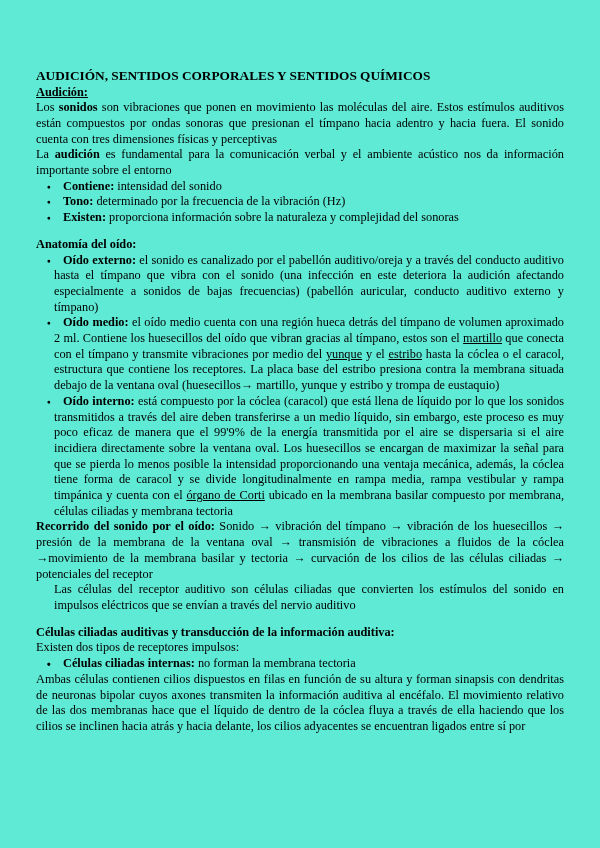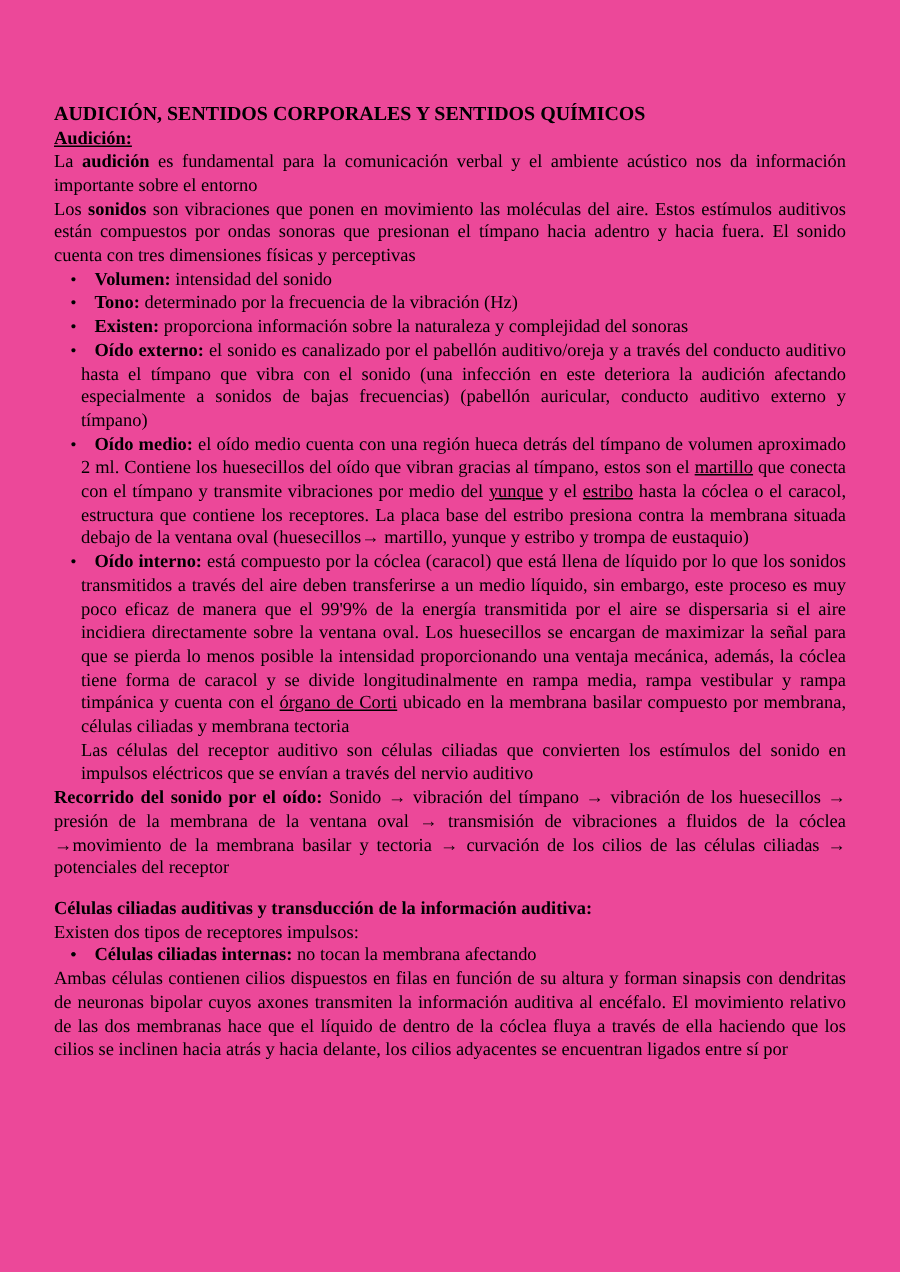--- a/index.html
+++ b/index.html
@@ -14,21 +14,21 @@
   }
   .page {
     box-sizing: border-box;
     width: 600px;
     height: 848px;
     padding: 68px 36px 0 36px;
     font-family: "Liberation Serif", "DejaVu Serif", serif;
     font-size: 12.3px;
     line-height: 15.7px;
     color: #000000;
-    background: #ec4899;
+    background: #5eead4;
   }
   p { margin: 0; }
   .j { text-align: justify; }
   .title {
     font-size: 13.3px;
     line-height: 16.5px;
     margin: 0;
   }
   .gap-above { margin-top: 11px; }
   .doc-list {
@@ -58,61 +58,62 @@
 </style>
 </head>
 <body>
 
 <div class="page">
 
   <p class="title"><span class="rs-b">AUDICIÓN, SENTIDOS CORPORALES Y SENTIDOS QUÍMICOS</span></p>
 
   <p><span class="rs-b rs-u">Audición:</span></p>
 
+  <p class="j"><span>Los </span><span class="rs-b">sonidos</span><span> son vibraciones que ponen en movimiento las moléculas del aire. Estos estímulos auditivos están compuestos por ondas sonoras que presionan el tímpano hacia adentro y hacia fuera. El sonido cuenta con tres dimensiones físicas y perceptivas</span></p>
+
   <p class="j"><span>La </span><span class="rs-b">audición</span><span> es fundamental para la comunicación verbal y el ambiente acústico nos da información importante sobre el entorno</span></p>
-
-  <p class="j"><span>Los </span><span class="rs-b">sonidos</span><span> son vibraciones que ponen en movimiento las moléculas del aire. Estos estímulos auditivos están compuestos por ondas sonoras que presionan el tímpano hacia adentro y hacia fuera. El sonido cuenta con tres dimensiones físicas y perceptivas</span></p>
 
   <ul class="doc-list">
     <li class="doc-li">
-      <span class="bullet">●</span><span><span class="rs-b">Volumen:</span><span> intensidad del sonido</span></span>
+      <span class="bullet">●</span><span><span class="rs-b">Contiene:</span><span> intensidad del sonido</span></span>
     </li>
     <li class="doc-li">
       <span class="bullet">●</span><span><span class="rs-b">Tono:</span><span> determinado por la frecuencia de la vibración (Hz)</span></span>
     </li>
     <li class="doc-li">
       <span class="bullet">●</span><span><span class="rs-b">Existen:</span><span> proporciona información sobre la naturaleza y complejidad del sonoras</span></span>
     </li>
   </ul>
 
+  <p class="gap-above"><span class="rs-b">Anatomía del oído:</span></p>
 
   <ul class="doc-list">
     <li class="doc-li">
       <span class="bullet">●</span><span><span class="rs-b">Oído externo:</span><span> el sonido es canalizado por el </span><span class="rs-i">pabellón auditivo</span><span>/oreja y a través del </span><span class="rs-i">conducto auditivo</span><span> hasta el </span><span class="rs-i">tímpano</span><span> que vibra con el sonido (una infección en este deteriora la audición afectando especialmente a sonidos de bajas frecuencias) (pabellón auricular, conducto auditivo externo y tímpano)</span></span>
     </li>
     <li class="doc-li">
       <span class="bullet">●</span><span><span class="rs-b">Oído medio:</span><span> el oído medio cuenta con una región hueca detrás del tímpano de volumen aproximado 2 ml. Contiene los </span><span class="rs-i">huesecillos del oído</span><span> que vibran gracias al tímpano, estos son el </span><span class="rs-u">martillo</span><span> que conecta con el tímpano y transmite vibraciones por medio del </span><span class="rs-u">yunque</span><span> y el </span><span class="rs-u">estribo</span><span> hasta la cóclea o el caracol, estructura que contiene los receptores. La placa base del estribo presiona contra la membrana situada debajo de la ventana oval (huesecillos→ martillo, yunque y estribo y trompa de eustaquio)</span></span>
     </li>
     <li class="doc-li">
       <span class="bullet">●</span><span><span class="rs-b">Oído interno:</span><span> está compuesto por la </span><span class="rs-i">cóclea</span><span> (caracol) que está llena de líquido por lo que los sonidos transmitidos a través del aire deben transferirse a un medio líquido, sin embargo, este proceso es muy poco eficaz de manera que el 99'9% de la energía transmitida por el aire se dispersaria si el aire incidiera directamente sobre la ventana oval. Los huesecillos se encargan de maximizar la señal para que se pierda lo menos posible la intensidad proporcionando una ventaja mecánica, además, la cóclea tiene forma de caracol y se divide longitudinalmente en rampa media, rampa vestibular y rampa timpánica y cuenta con el </span><span class="rs-u">órgano de Corti</span><span> ubicado en la membrana basilar compuesto por membrana, células ciliadas y membrana tectoria</span></span>
     </li>
   </ul>
 
+  <p class="j"><span class="rs-b">Recorrido del sonido por el oído:</span><span> Sonido → vibración del tímpano → vibración de los huesecillos → presión de la membrana de la ventana oval → transmisión de vibraciones a fluidos de la cóclea →movimiento de la membrana basilar y tectoria → curvación de los cilios de las células ciliadas → potenciales del receptor</span></p>
+
   <p class="j cont-indent"><span>Las células del receptor auditivo son células ciliadas que convierten los estímulos del sonido en impulsos eléctricos que se envían a través del nervio auditivo</span></p>
-
-  <p class="j"><span class="rs-b">Recorrido del sonido por el oído:</span><span> Sonido → vibración del tímpano → vibración de los huesecillos → presión de la membrana de la ventana oval → transmisión de vibraciones a fluidos de la cóclea →movimiento de la membrana basilar y tectoria → curvación de los cilios de las células ciliadas → potenciales del receptor</span></p>
 
   <p class="gap-above"><span class="rs-b">Células ciliadas auditivas y transducción de la información auditiva:</span></p>
 
   <p class="j"><span>Existen dos tipos de receptores impulsos:</span></p>
 
   <ul class="doc-list">
     <li class="doc-li">
       <span class="bullet">●</span>
     </li>
     <li class="doc-li">
-      <span class="bullet">●</span><span><span class="rs-b">Células ciliadas internas:</span><span> no tocan la membrana afectando</span></span>
+      <span class="bullet">●</span><span><span class="rs-b">Células ciliadas internas:</span><span> no forman la membrana tectoria</span></span>
     </li>
   </ul>
 
   <p class="j"><span>Ambas células contienen cilios dispuestos en filas en función de su altura y forman sinapsis con dendritas de neuronas bipolar cuyos axones transmiten la información auditiva al encéfalo. El movimiento relativo de las dos membranas hace que el líquido de dentro de la cóclea fluya a través de ella haciendo que los cilios se inclinen hacia atrás y hacia delante, los cilios adyacentes se encuentran ligados entre sí por</span></p>
 
 </div>
 
 </body></html>

